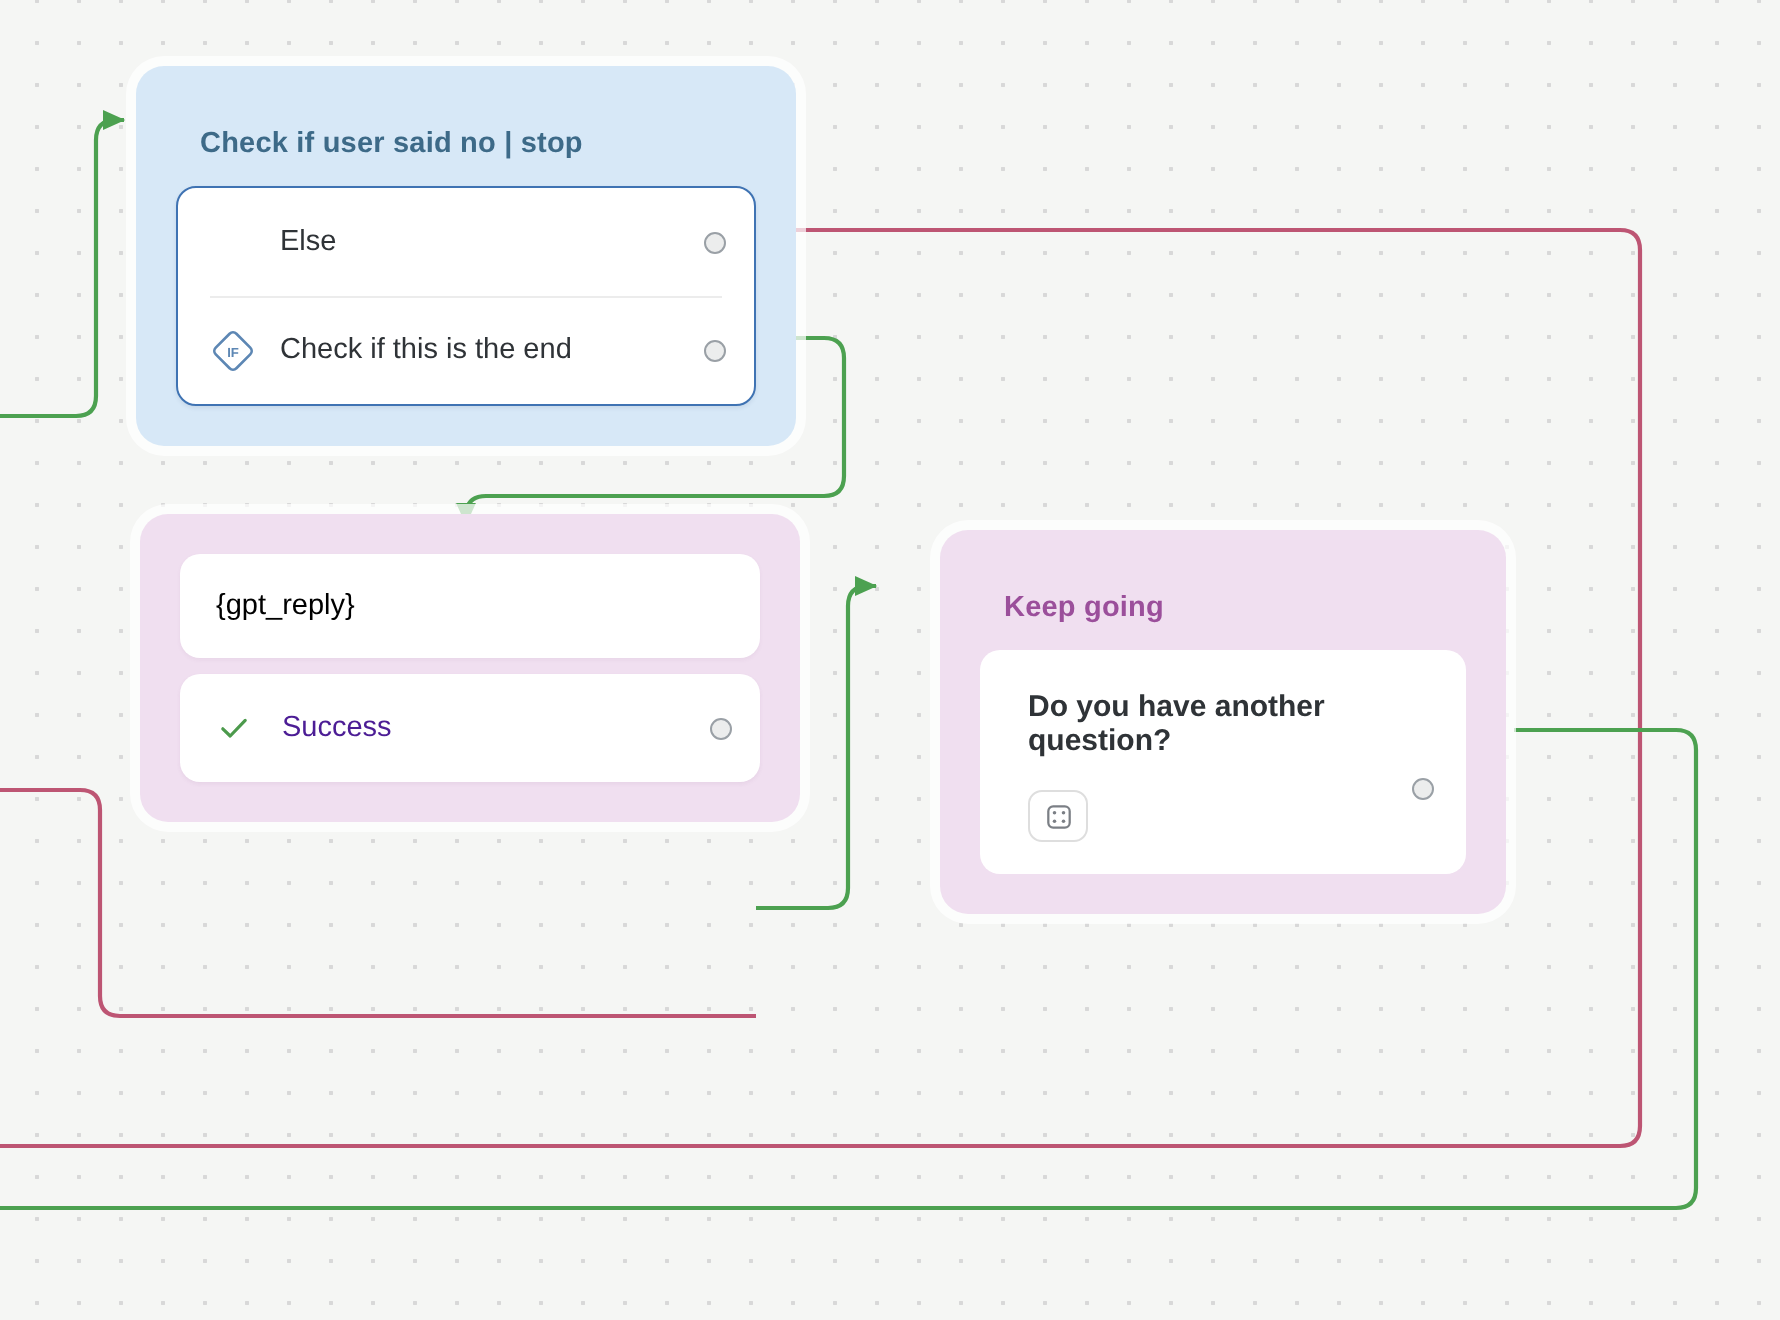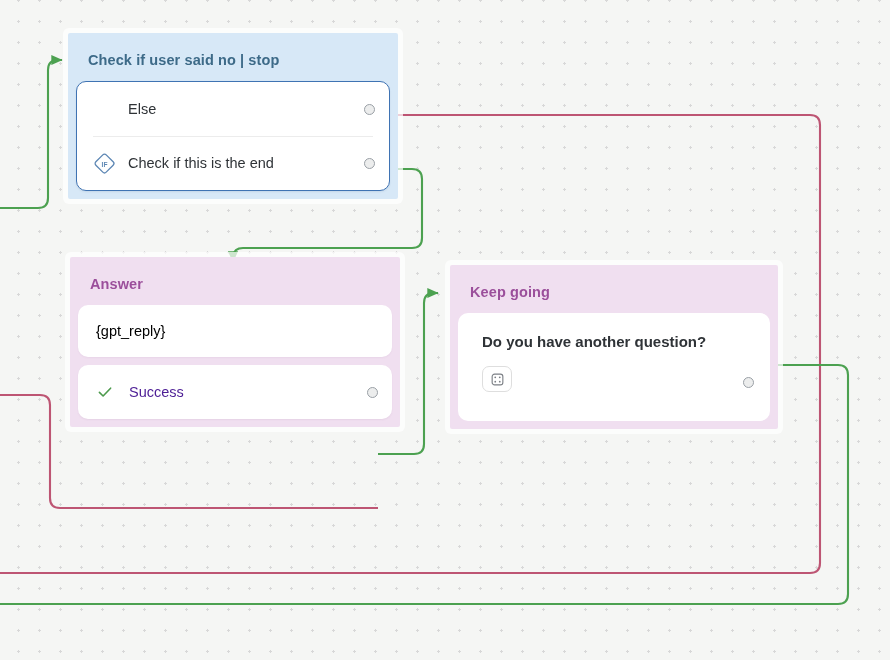--- a/index.html
+++ b/index.html
@@ -36,22 +36,22 @@
     left: 0; top: 0;
     width: 890px; height: 660px;
     z-index: 1;
     pointer-events: none;
   }
 
   
   .node {
     position: absolute;
     z-index: 3;
-    border-radius: 2px;
-    padding: 8px;
+    border-radius: 14px;
+    padding: 20px;
   }
 
   .node-title {
     font-size: 14.5px;
     font-weight: 600;
     letter-spacing: .1px;
     padding: 11px 12px 13px 12px;
   }
 
   .node-body {
@@ -223,42 +223,41 @@
           </svg>
         </span>
         <span class="row-label">Check if this is the end</span>
         <span class="port"></span>
       </div>
 
     </div>
   </div>
 
   <div class="node violet" style="left:70px; top:257px; width:330px;">
-    <div class="node-title">Answer</div>
 
     <div class="text-block">{gpt_reply}</div>
 
     <div class="node-body" style="margin-top:8px;">
 
 
       <div class="row">
         <span class="row-icon">
           <svg width="18" height="18" viewBox="0 0 18 18">
             <path d="M3.4 9.4 L7.1 13 L14.6 5.2" fill="none" stroke="#4c9a4c" stroke-width="1.6" stroke-linecap="round" stroke-linejoin="round"></path>
           </svg>
         </span>
         <span class="row-label green">Success</span>
         <span class="port"></span>
       </div>
 
 
     </div>
   </div>
 
-  <div class="node violet" style="left:450px; top:265px; width:328px;">
+  <div class="node violet" style="left:470px; top:265px; width:283px;">
     <div class="node-title">Keep going</div>
 
     <div class="kg-body">
       <div class="kg-text">Do you have another question?</div>
 
       <div class="kg-tools">
         <span class="icon-btn-sm">
           <svg width="15" height="15" viewBox="0 0 16 16">
             <rect x="2.3" y="2.3" width="11.4" height="11.4" rx="2.6" fill="none" stroke="#7b7f85" stroke-width="1.2"></rect>
             <circle cx="5.6" cy="5.7" r="0.95" fill="#7b7f85"></circle>

